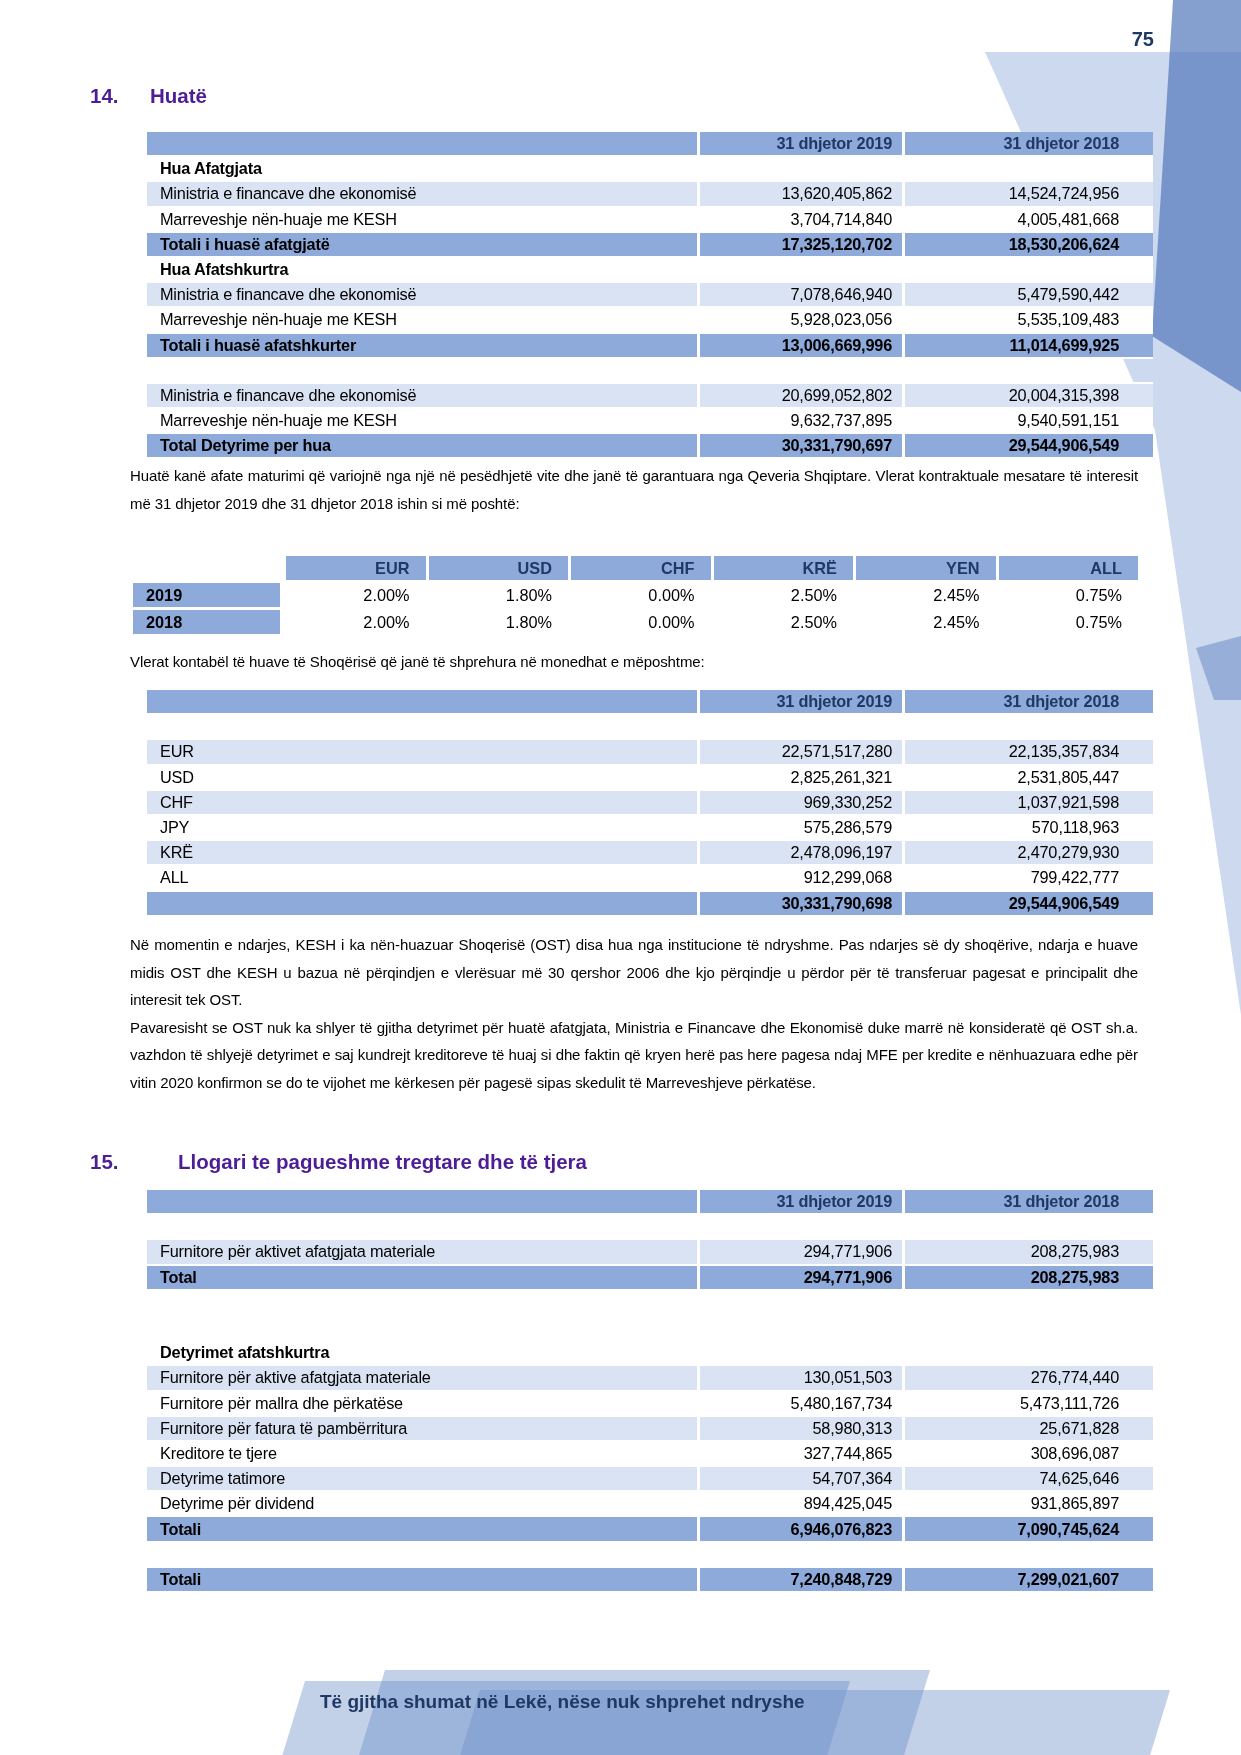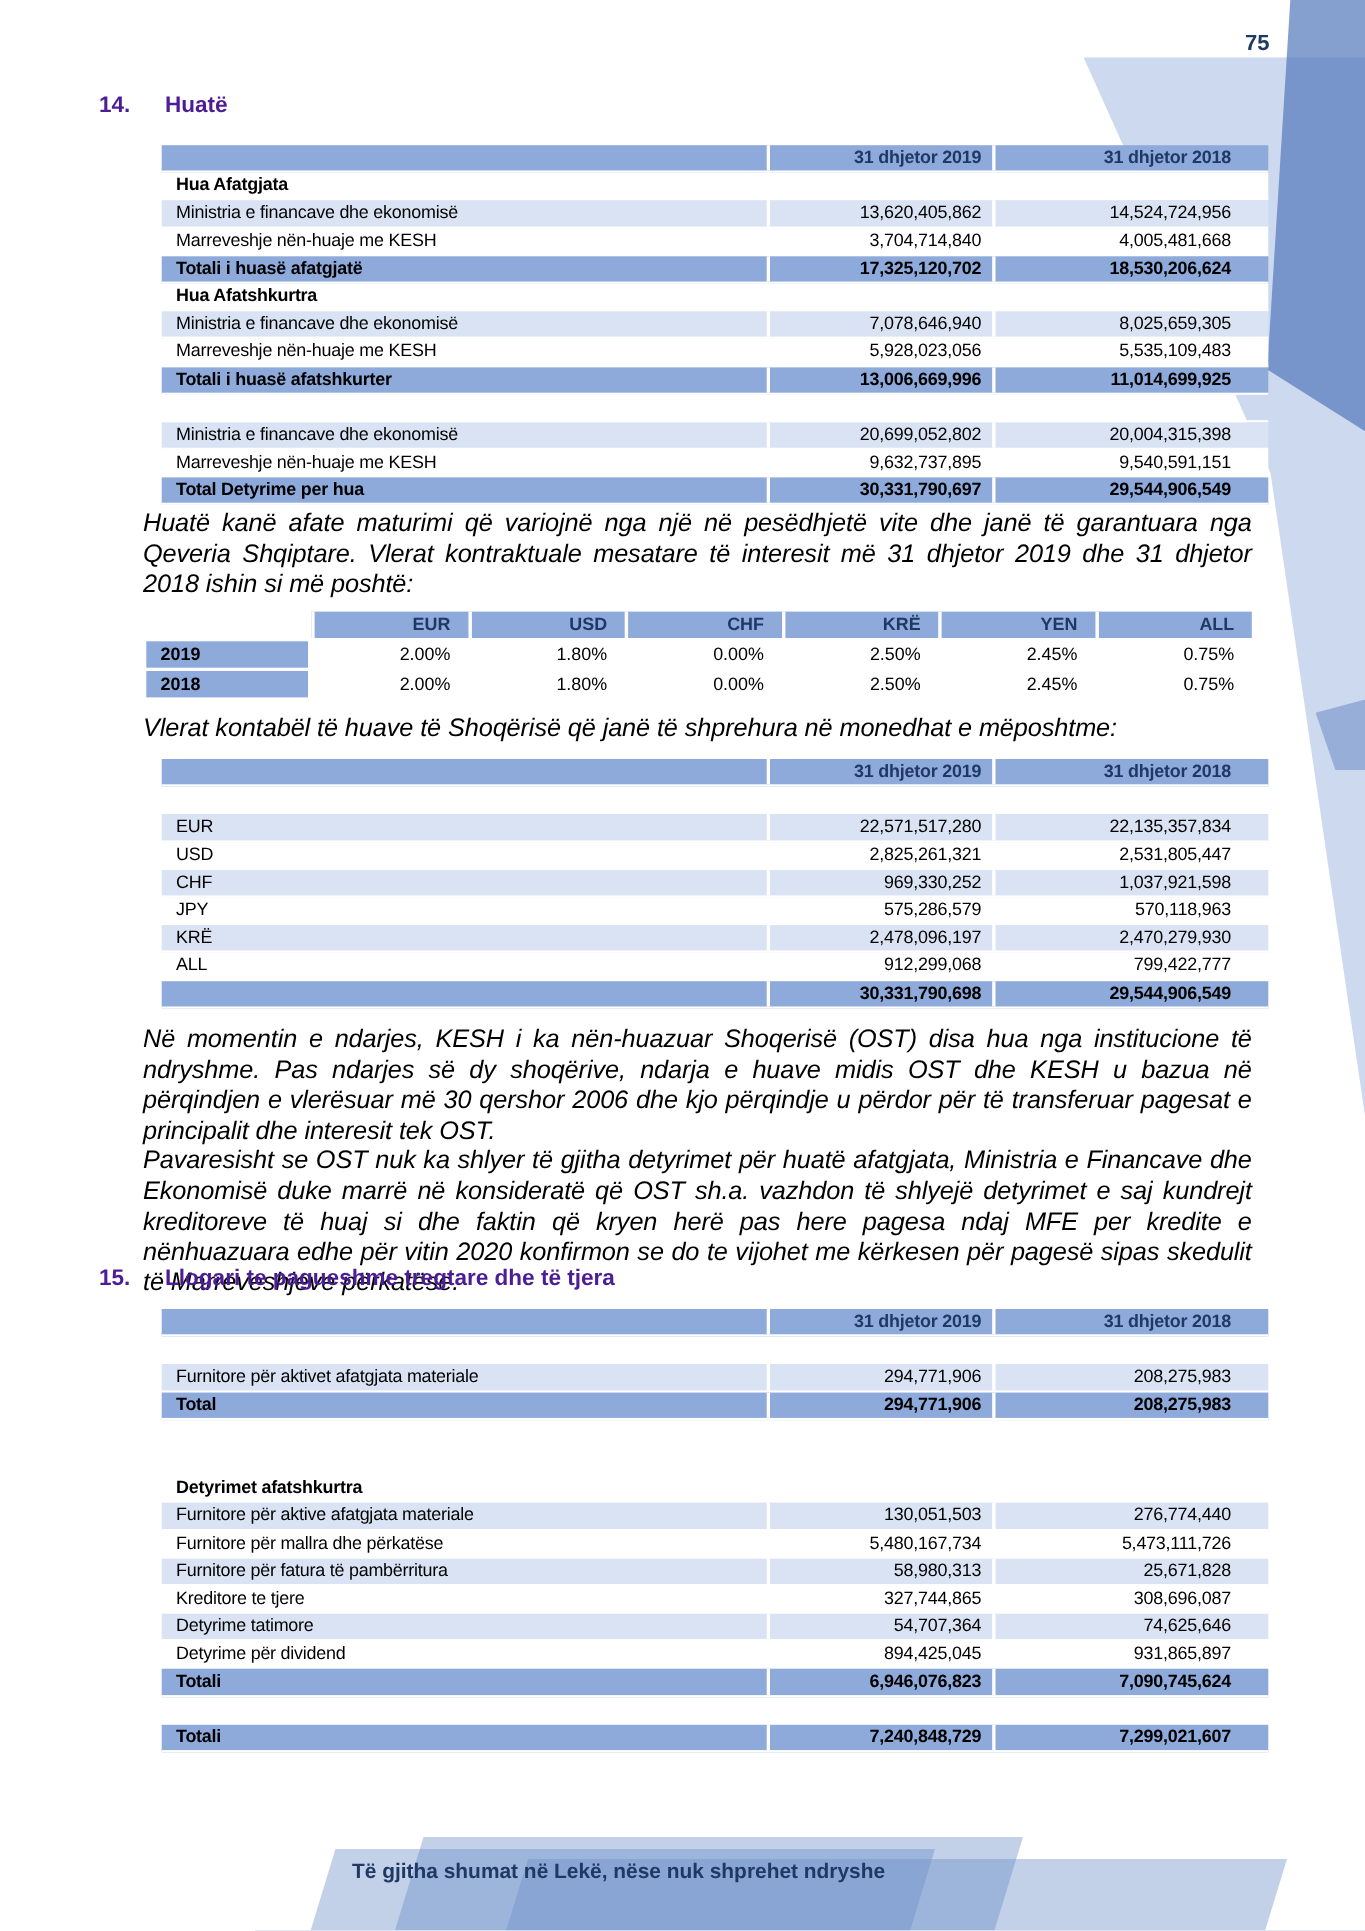--- a/index.html
+++ b/index.html
@@ -28,23 +28,23 @@
   .ribbon.r1{left:385px;top:1670px;width:545px;height:85px;}
   .ribbon.r2{left:305px;top:1681px;width:545px;height:74px;}
   .ribbon.r3{left:480px;top:1690px;width:690px;height:65px;}
   
   .page-number{position:absolute;top:28px;left:1090px;width:64px;text-align:right;
     font-size:20px;font-weight:bold;color:#1F3864;z-index:5;}
   .sec-heading{position:absolute;left:90px;display:flex;z-index:3;
     font-size:20.5px;font-weight:bold;color:#4c1d95;}
   .sec-heading .num{width:60px;}
   .sec-heading.h14{top:84px;}
-  .sec-heading.h15{top:1150px;}
+  .sec-heading.h15{top:1150px;gap:28px;}
   .para{position:absolute;left:130px;width:1008px;z-index:3;
-    font-size:23px;line-height:27.6px;text-align:justify;letter-spacing:-0.1px;font-style:italic;}
+    font-size:15px;line-height:27.6px;text-align:justify;letter-spacing:-0.1px;}
   .para.p-maturity{top:462px;}
   .para.p-carrying{top:648px;}
   .para.p-notes{top:931px;}
   .para p{margin:0;}
   .footer-note{position:absolute;left:320px;top:1691px;width:620px;z-index:4;
     text-align:left;font-size:19px;font-weight:bold;color:#1F3864;}
   
   .fin-table{position:absolute;left:147px;width:1006px;z-index:3;font-size:16.3px;letter-spacing:-0.2px;}
   .fin-table.t1{top:132px;}
   .fin-table.t2{top:690px;}
@@ -128,21 +128,21 @@
 
         <div class="t-row type-group">
           <div class="c-label">Hua Afatshkurtra</div>
           <div class="c-v1"></div>
           <div class="c-v2"></div>
         </div>
 
         <div class="t-row type-light">
           <div class="c-label">Ministria e financave dhe ekonomisë</div>
           <div class="c-v1">7,078,646,940</div>
-          <div class="c-v2">8,025,659,305</div>
+          <div class="c-v2">5,479,590,442</div>
         </div>
 
         <div class="t-row type-white">
           <div class="c-label">Marreveshje nën-huaje me KESH</div>
           <div class="c-v1">5,928,023,056</div>
           <div class="c-v2">5,535,109,483</div>
         </div>
 
         <div class="t-row type-total">
           <div class="c-label">Totali i huasë afatshkurter</div>

